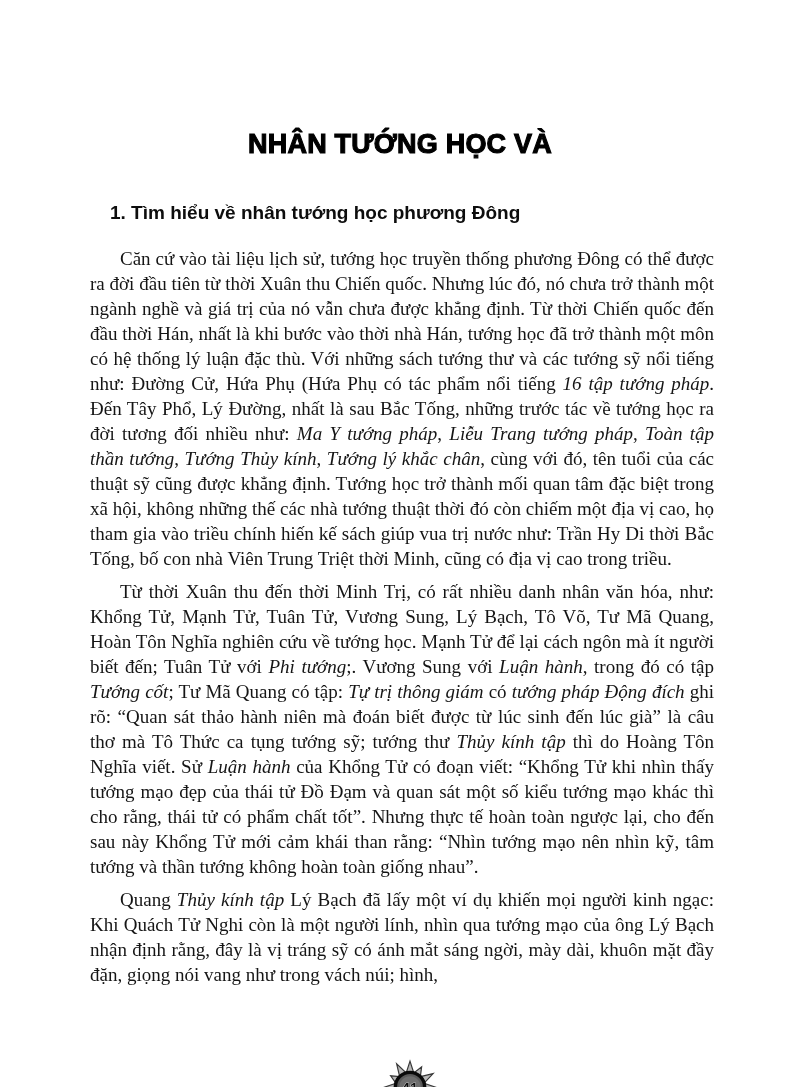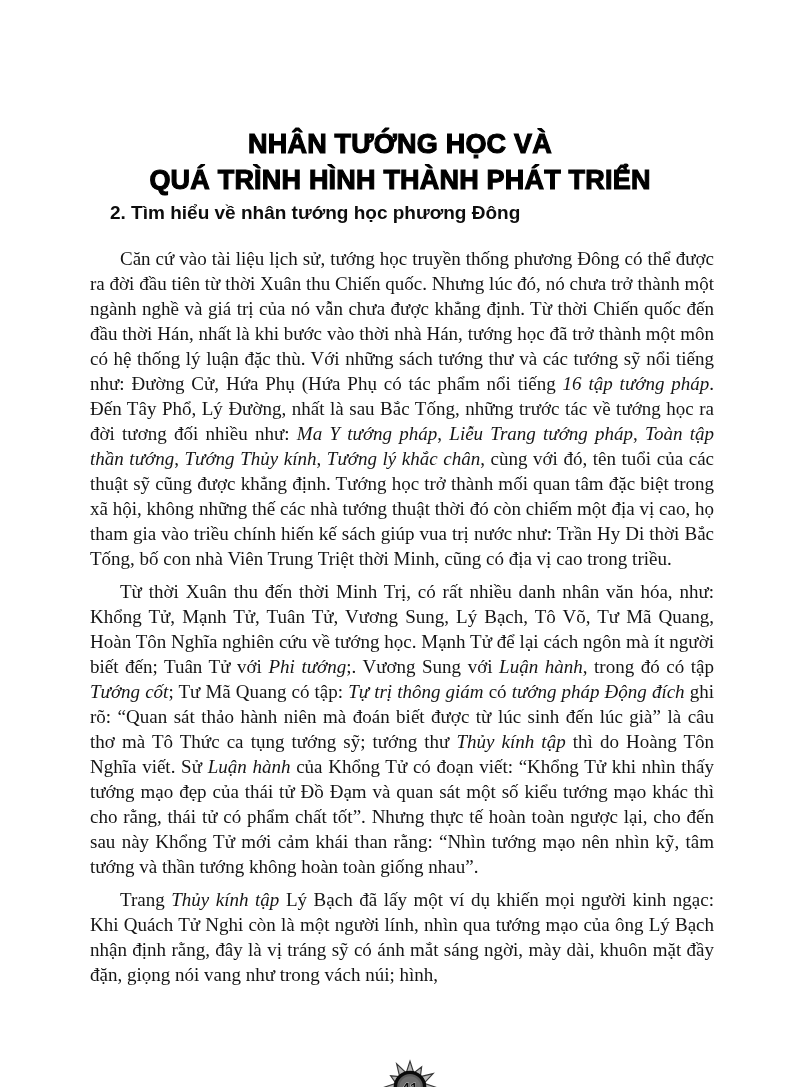--- a/index.html
+++ b/index.html
@@ -64,29 +64,28 @@
     height: 62px;
   }
 </style>
 </head>
 <body>
 
 <div class="page">
 
   <div class="title-block">
     <div>NHÂN TƯỚNG HỌC VÀ</div>
-    <div>QUÁ TRÌNH HÌNH THÀNH PHÁT TRIỂN</div>
   </div>
 
-  <div class="section-heading">2. Tìm hiểu về nhân tướng học phương Đông</div>
+  <div class="section-heading">1. Tìm hiểu về nhân tướng học phương Đông</div>
 
   <div class="body-text">
     <p><span>Căn cứ vào tài liệu lịch sử, tướng học truyền thống phương Đông có thể được ra đời đầu tiên từ thời Xuân thu Chiến quốc. Nhưng lúc đó, nó chưa trở thành một ngành nghề và giá trị của nó vẫn chưa được khẳng định. Từ thời Chiến quốc đến đầu thời Hán, nhất là khi bước vào thời nhà Hán, tướng học đã trở thành một môn có hệ thống lý luận đặc thù. Với những sách tướng thư và các tướng sỹ nổi tiếng như: Đường Cử, Hứa Phụ (Hứa Phụ có tác phẩm nổi tiếng </span><em>16 tập tướng pháp</em><span>. Đến Tây Phổ, Lý Đường, nhất là sau Bắc Tống, những trước tác về tướng học ra đời tương đối nhiều như: </span><em>Ma Y tướng pháp</em><span>, </span><em>Liễu Trang tướng pháp</em><span>, </span><em>Toàn tập thần tướng</em><span>, </span><em>Tướng Thủy kính</em><span>, </span><em>Tướng lý khắc chân</em><span>, cùng với đó, tên tuổi của các thuật sỹ cũng được khẳng định. Tướng học trở thành mối quan tâm đặc biệt trong xã hội, không những thế các nhà tướng thuật thời đó còn chiếm một địa vị cao, họ tham gia vào triều chính hiến kế sách giúp vua trị nước như: Trần Hy Di thời Bắc Tống, bố con nhà Viên Trung Triệt thời Minh, cũng có địa vị cao trong triều.</span></p>
     <p><span>Từ thời Xuân thu đến thời Minh Trị, có rất nhiều danh nhân văn hóa, như: Khổng Tử, Mạnh Tử, Tuân Tử, Vương Sung, Lý Bạch, Tô Võ, Tư Mã Quang, Hoàn Tôn Nghĩa nghiên cứu về tướng học. Mạnh Tử để lại cách ngôn mà ít người biết đến; Tuân Tử với </span><em>Phi tướng</em><span>;. Vương Sung với </span><em>Luận hành</em><span>, trong đó có tập </span><em>Tướng cốt</em><span>; Tư Mã Quang có tập: </span><em>Tự trị thông giám</em><span> có </span><em>tướng pháp Động đích</em><span> ghi rõ: “Quan sát thảo hành niên mà đoán biết được từ lúc sinh đến lúc già” là câu thơ mà Tô Thức ca tụng tướng sỹ; tướng thư </span><em>Thủy kính tập</em><span> thì do Hoàng Tôn Nghĩa viết. Sử </span><em>Luận hành</em><span> của Khổng Tử có đoạn viết: “Khổng Tử khi nhìn thấy tướng mạo đẹp của thái tử Đồ Đạm và quan sát một số kiểu tướng mạo khác thì cho rằng, thái tử có phẩm chất tốt”. Nhưng thực tế hoàn toàn ngược lại, cho đến sau này Khổng Tử mới cảm khái than rằng: “Nhìn tướng mạo nên nhìn kỹ, tâm tướng và thần tướng không hoàn toàn giống nhau”.</span></p>
-    <p><span>Trang </span><em>Thủy kính tập</em><span> Lý Bạch đã lấy một ví dụ khiến mọi người kinh ngạc: Khi Quách Tử Nghi còn là một người lính, nhìn qua tướng mạo của ông Lý Bạch nhận định rằng, đây là vị tráng sỹ có ánh mắt sáng ngời, mày dài, khuôn mặt đầy đặn, giọng nói vang như trong vách núi; hình,</span></p>
+    <p><span>Quang </span><em>Thủy kính tập</em><span> Lý Bạch đã lấy một ví dụ khiến mọi người kinh ngạc: Khi Quách Tử Nghi còn là một người lính, nhìn qua tướng mạo của ông Lý Bạch nhận định rằng, đây là vị tráng sỹ có ánh mắt sáng ngời, mày dài, khuôn mặt đầy đặn, giọng nói vang như trong vách núi; hình,</span></p>
   </div>
 
   <div class="ornament">
     <svg width="72" height="62" viewBox="0 0 76 72" xmlns="http://www.w3.org/2000/svg">
       <g>
         <polygon points="67,36 54.4,40.4 64.8,51.5 50,48 51.5,59.4 42.4,52.4 38,66 33.6,52.4 24,60.2 26,48 10.3,52 21.6,40.4 9,36 21.6,31.6 15.5,23 26,24 22.5,9.2 33.6,19.6 38,6 42.4,19.6 51.5,12.6 50,24 64.8,20.5 54.4,31.6" fill="#b9b9b9" stroke="#3a3a3a" stroke-width="1.4"></polygon>
         <circle cx="38" cy="36" r="17" fill="#5a5a5a" stroke="#0a0a0a" stroke-width="4"></circle>
         <circle cx="38" cy="36" r="12.5" fill="#6e6e6e" stroke="none"></circle>
       </g>
       <text x="38" y="42.5" text-anchor="middle" font-family="Liberation Sans, sans-serif" font-size="17" font-weight="bold" fill="#101010" stroke="#e8e8e8" stroke-width="0.8" paint-order="stroke">41</text>

